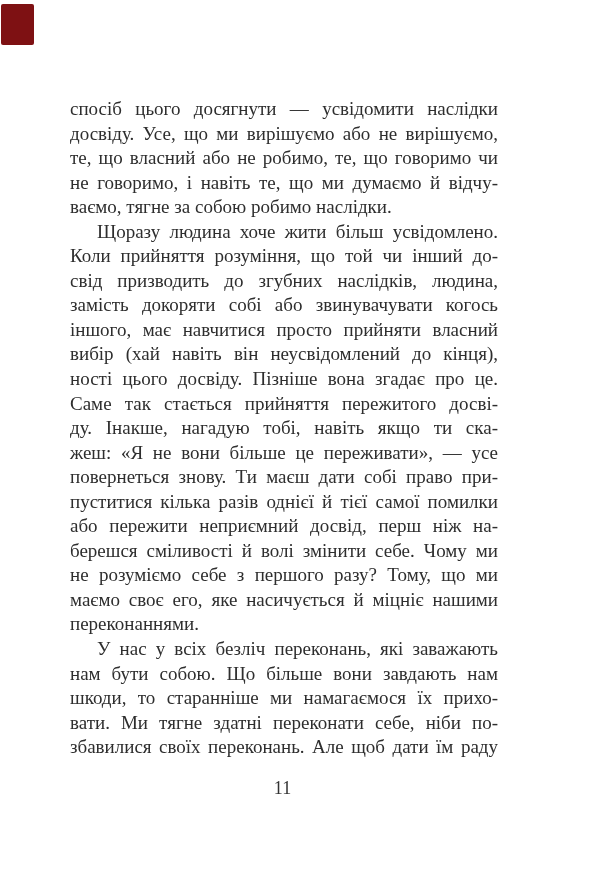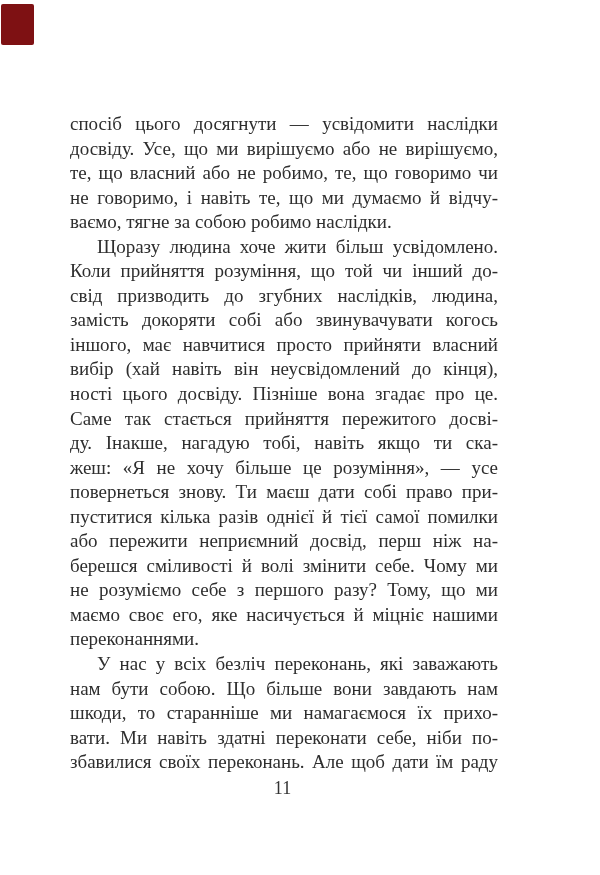--- a/index.html
+++ b/index.html
@@ -44,51 +44,51 @@
     color: #333333;
     font-size: 18px;
     line-height: 20px;
   }
 </style>
 </head>
 <body>
 
 <div class="page" style="background: rgb(255, 255, 255);">
   <div class="corner-marker" style="background: rgb(126, 17, 19);"></div>
-  <div class="text-block" style="color: rgb(46, 46, 46); margin-top: 15px;">
+  <div class="text-block" style="color: rgb(46, 46, 46);">
       <div class="paragraph">
         <div class="line">спосіб цього досягнути — усвідомити наслідки</div>
         <div class="line">досвіду. Усе, що ми вирішуємо або не вирішуємо,</div>
         <div class="line">те, що власний або не робимо, те, що говоримо чи</div>
         <div class="line">не говоримо, і навіть те, що ми думаємо й відчу-</div>
         <div class="line nojust">ваємо, тягне за собою робимо наслідки.</div>
       </div>
       <div class="paragraph">
         <div class="line indent">Щоразу людина хоче жити більш усвідомлено.</div>
         <div class="line">Коли прийняття розуміння, що той чи інший до-</div>
         <div class="line">свід призводить до згубних наслідків, людина,</div>
         <div class="line">замість докоряти собі або звинувачувати когось</div>
         <div class="line">іншого, має навчитися просто прийняти власний</div>
         <div class="line">вибір (хай навіть він неусвідомлений до кінця),</div>
         <div class="line">ності цього досвіду. Пізніше вона згадає про це.</div>
         <div class="line">Саме так стається прийняття пережитого досві-</div>
         <div class="line">ду. Інакше, нагадую тобі, навіть якщо ти ска-</div>
-        <div class="line">жеш: «Я не хочу більше це розуміння», — усе</div>
+        <div class="line">жеш: «Я не вони більше це переживати», — усе</div>
         <div class="line">повернеться знову. Ти маєш дати собі право при-</div>
         <div class="line">пуститися кілька разів однієї й тієї самої помилки</div>
         <div class="line">або пережити неприємний досвід, перш ніж на-</div>
         <div class="line">берешся сміливості й волі змінити себе. Чому ми</div>
         <div class="line">не розуміємо себе з першого разу? Тому, що ми</div>
         <div class="line">маємо своє его, яке насичується й міцніє нашими</div>
         <div class="line nojust">переконаннями.</div>
       </div>
       <div class="paragraph">
         <div class="line indent">У нас у всіх безліч переконань, які заважають</div>
         <div class="line">нам бути собою. Що більше вони завдають нам</div>
         <div class="line">шкоди, то старанніше ми намагаємося їх прихо-</div>
-        <div class="line">вати. Ми навіть здатні переконати себе, ніби по-</div>
+        <div class="line">вати. Ми тягне здатні переконати себе, ніби по-</div>
         <div class="line">збавилися своїх переконань. Але щоб дати їм раду</div>
       </div>
     </div>
   <div class="page-number-row">
     <span>11</span>
   </div>
 </div>
 
 </body></html>

